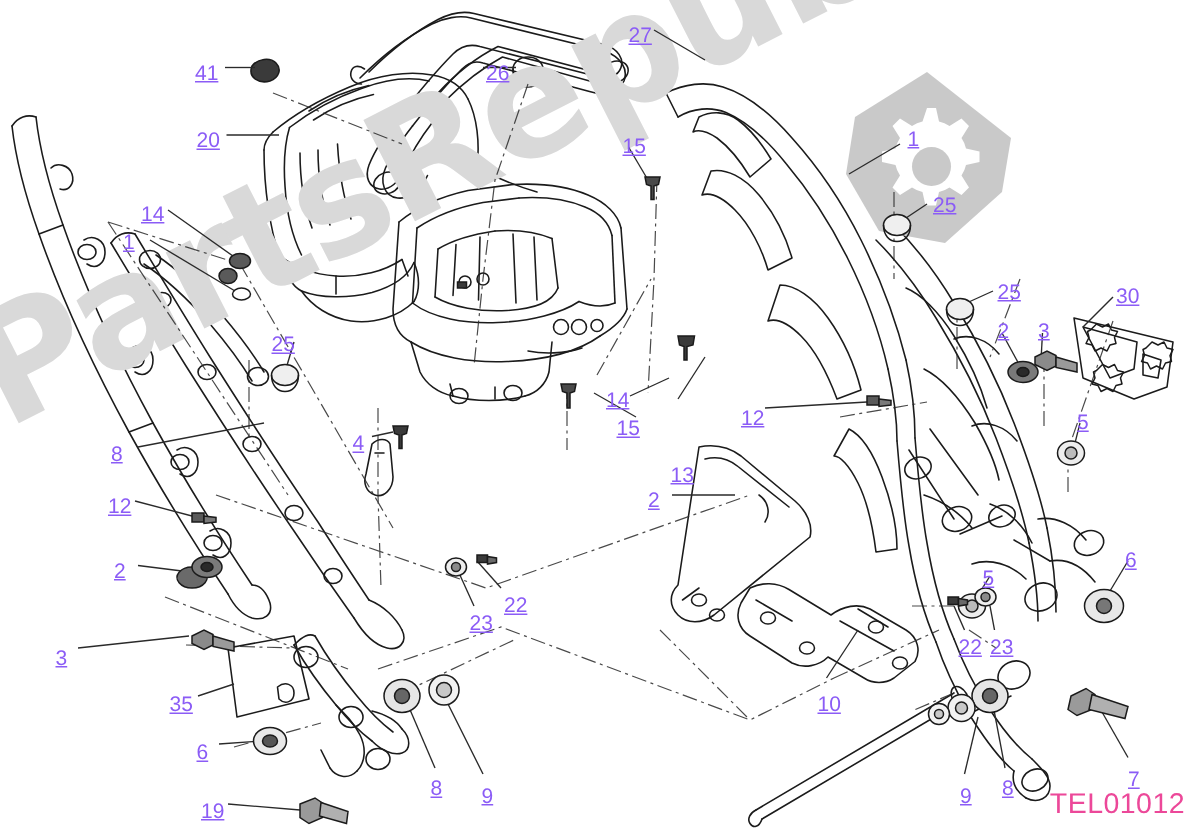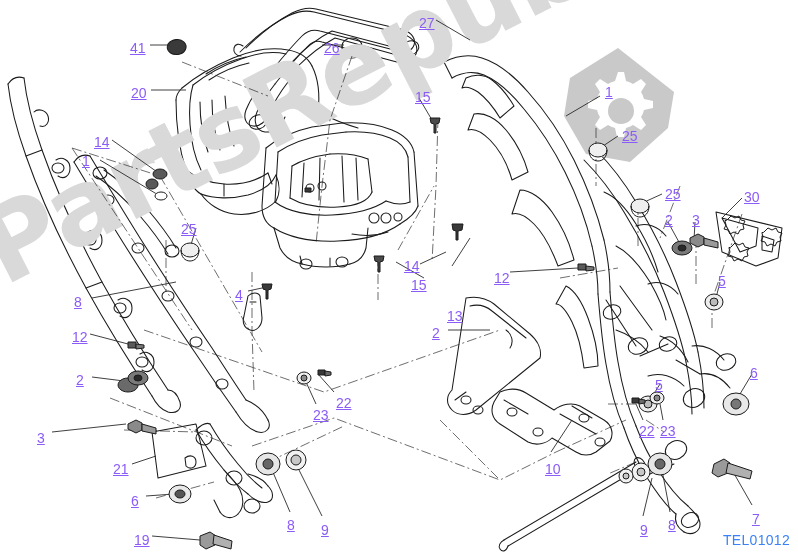--- a/index.html
+++ b/index.html
@@ -51,22 +51,22 @@
     z-index:6;
     white-space:nowrap;
     user-select:none;
     text-decoration:underline;
   }
   
   #code{
     position:absolute;
     right:8px;bottom:6px;
     font-family:"Liberation Sans", sans-serif;
-    font-size:14px;
-    color:#3b82f6;
+    font-size:19px;
+    color:#ec4899;
     letter-spacing:.3px;
     z-index:7;
   }
 </style>
 </head>
 <body>
 
 <div id="stage">
 
   <div id="wm-text">PartsRepublik</div>
@@ -503,21 +503,21 @@
       <div class="lbl" style="left: 72px; top: 330px;">12</div>
       <div class="lbl" style="left: 655px; top: 378px;">5</div>
       <div class="lbl" style="left: 750px; top: 366px;">6</div>
       <div class="lbl" style="left: 76px; top: 373px;">2</div>
       <div class="lbl" style="left: 336px; top: 396px;">22</div>
       <div class="lbl" style="left: 639px; top: 424px;">22</div>
       <div class="lbl" style="left: 313px; top: 408px;">23</div>
       <div class="lbl" style="left: 660px; top: 424px;">23</div>
       <div class="lbl" style="left: 37px; top: 431px;">3</div>
       <div class="lbl" style="left: 545px; top: 462px;">10</div>
-      <div class="lbl" style="left: 113px; top: 462px;">21</div>
+      <div class="lbl" style="left: 113px; top: 462px;">35</div>
       <div class="lbl" style="left: 131px; top: 494px;">6</div>
       <div class="lbl" style="left: 321px; top: 523px;">9</div>
       <div class="lbl" style="left: 287px; top: 518px;">8</div>
       <div class="lbl" style="left: 640px; top: 523px;">9</div>
       <div class="lbl" style="left: 668px; top: 518px;">8</div>
       <div class="lbl" style="left: 752px; top: 512px;">7</div>
       <div class="lbl" style="left: 134px; top: 533px;">19</div>
     </div>
 
   <div id="code">TEL01012</div>

